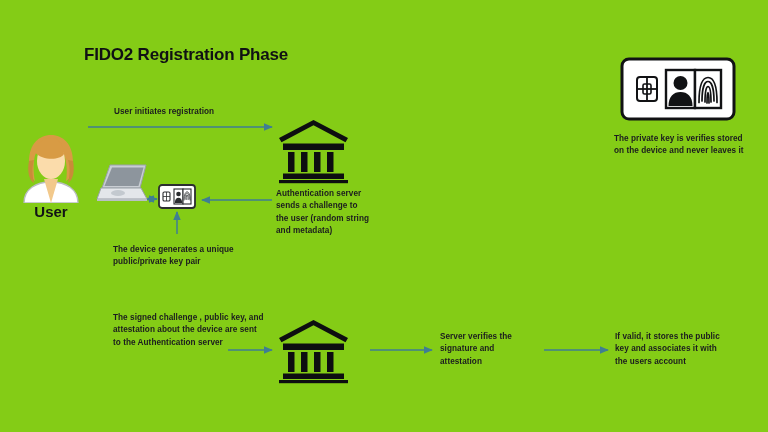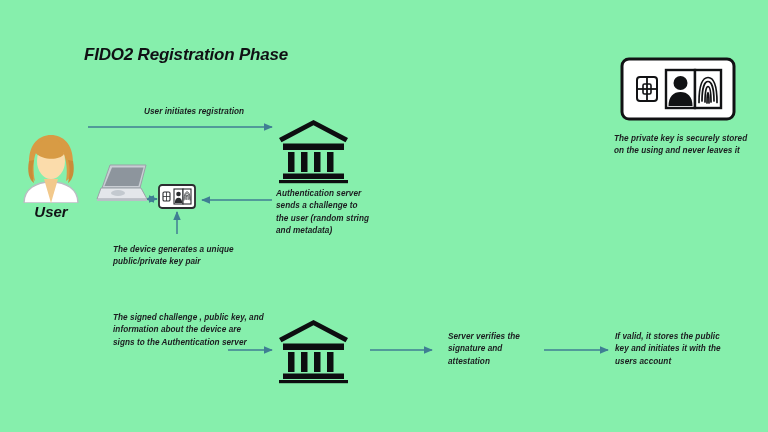--- a/index.html
+++ b/index.html
@@ -11,22 +11,21 @@
     width: 768px;
     height: 432px;
     position: relative;
     overflow: hidden;
     font-family: "Liberation Sans", sans-serif;
     color: #17181a;
   }
   .canvas {
     position: absolute;
     inset: 0;
-    background: #86efac;
-    font-style: italic;
+    background: #84cc16;
   }
   .abs { position: absolute; }
 
   
   #title {
     left: 84px;
     top: 45px;
     font-size: 17px;
     font-weight: 700;
     letter-spacing: -0.2px;
@@ -36,26 +35,26 @@
 
   
   .caption {
     font-size: 8.2px;
     font-weight: 700;
     line-height: 1.52;
     color: #1b1c1f;
     letter-spacing: 0.05px;
   }
 
-  #lbl-user-initiates { left: 144px; top: 106px; white-space: nowrap; }
+  #lbl-user-initiates { left: 114px; top: 106px; white-space: nowrap; }
   #lbl-auth-server    { left: 276px; top: 188px; width: 96px; }
   #lbl-keypair        { left: 113px; top: 244px; width: 152px; }
   #lbl-sign           { left: 113px; top: 275px; width: 152px; }
   #lbl-send           { left: 113px; top: 312px; width: 152px; }
-  #lbl-verify         { left: 440px; top: 331px; width: 84px; margin-left: 8px; }
+  #lbl-verify         { left: 440px; top: 331px; width: 84px; }
   #lbl-store          { left: 615px; top: 331px; width: 116px; }
   #lbl-private-key    { left: 614px; top: 133px; width: 134px; }
 
   
   #user-figure { left: 14px; top: 131px; width: 74px; height: 72px; }
   #lbl-user {
     left: 14px; top: 203px; width: 74px;
     text-align: center;
     font-size: 15px;
     font-weight: 700;
@@ -223,21 +222,21 @@
     </g>
   </svg>
 
   <div class="abs caption" id="lbl-user-initiates">User initiates registration</div>
 
   <div class="abs caption" id="lbl-keypair">The device generates a unique public/private key pair</div>
 
   <div class="abs caption" id="lbl-auth-server">Authentication server sends a challenge to the user (random string and metadata)</div>
 
 
-  <div class="abs caption" id="lbl-send">The signed challenge , public key, and information about the device are signs to the Authentication server</div>
+  <div class="abs caption" id="lbl-send">The signed challenge , public key, and attestation about the device are sent to the Authentication server</div>
 
   <div class="abs caption" id="lbl-verify">Server verifies the signature and attestation</div>
 
-  <div class="abs caption" id="lbl-store">If valid, it stores the public key and initiates it with the users account</div>
-
-  <div class="abs caption" id="lbl-private-key">The private key is securely stored on the using and never leaves it</div>
+  <div class="abs caption" id="lbl-store">If valid, it stores the public key and associates it with the users account</div>
+
+  <div class="abs caption" id="lbl-private-key">The private key is verifies stored on the device and never leaves it</div>
 
 </div>
 
 </body></html>

